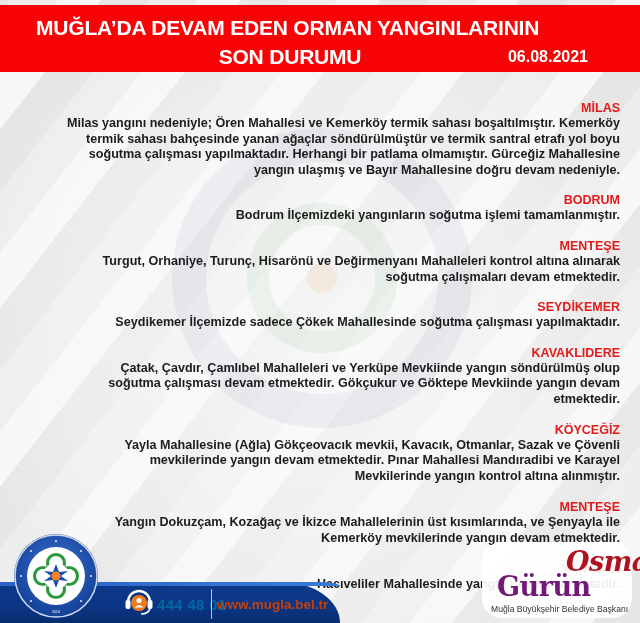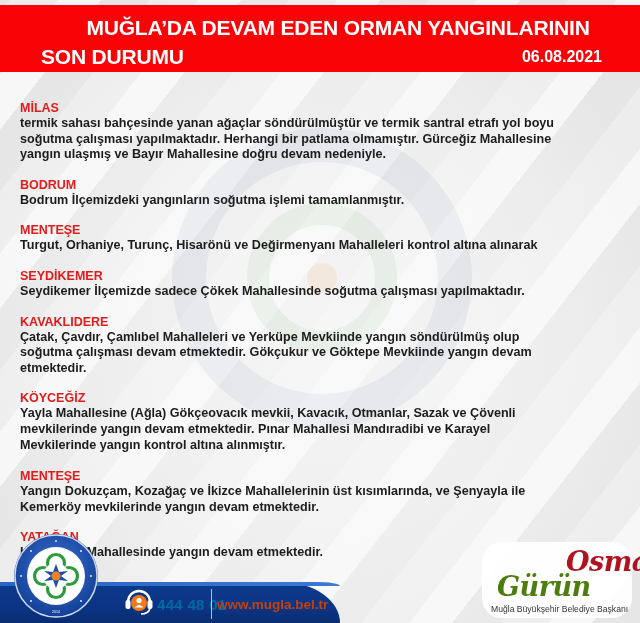--- a/index.html
+++ b/index.html
@@ -50,45 +50,46 @@
       position: absolute;
       left: 0; top: 5px; width: 640px; height: 67px;
       background: #f80407;
       z-index: 5;
       color: #ffffff;
       font-weight: bold;
     }
     .header-title-1 {
       position: absolute;
       left: 0; width: 640px; top: 11px;
-      text-align: center;
+      text-align: left;
       font-size: 21px;
       letter-spacing: -0.2px;
       padding-left: 36px;
       white-space: nowrap;
     }
     .header-title-2 {
       position: absolute;
-      left: 5px; width: 512px; top: 40px;
+      left: 16px; width: 512px; top: 40px;
+      text-align: center;
       font-size: 21px;
       letter-spacing: -0.2px;
       white-space: nowrap;
       padding-left: 36px;
     }
     .header-date {
       position: absolute;
-      right: 38px; top: 43px;
+      right: 52px; top: 43px;
       font-size: 16px;
       white-space: nowrap;
     }
 
     .content {
       position: absolute;
       left: 20px; width: 600px; top: 101px;
-      text-align: left;
+      text-align: right;
       z-index: 6;
     }
     .section-title {
       color: #e31b1b;
       font-weight: bold;
       font-size: 12.5px;
       line-height: 15px;
     }
     .section-body {
       color: #1c1c1c;
@@ -151,22 +152,22 @@
     }
     .mayor-name-1 {
       position: absolute; left: 530px; top: 546px;
       color: #b0131f; font-family: "DejaVu Serif", serif;
       font-weight: bold; font-style: italic;
       font-size: 27px; letter-spacing: -0.5px;
       z-index: 10; white-space: nowrap; margin-left: 36px;
     }
     .mayor-name-2 {
       position: absolute; left: 497px; top: 571px;
-      color: #4d7c0f; font-family: "DejaVu Serif", serif;
-      font-weight: bold; font-style: italic;
+      color: #701a75; font-family: "DejaVu Serif", serif;
+      font-weight: bold; 
       font-size: 27px; letter-spacing: -0.5px;
       z-index: 10; white-space: nowrap;
     }
     .mayor-title {
       position: absolute; left: 491px; top: 604px;
       color: #333333; font-size: 8.6px;
       z-index: 10; white-space: nowrap;
     }
   </style>
 </head>
@@ -182,35 +183,37 @@
 <div class="header-bar">
   <div class="header-title-1">MUĞLA’DA DEVAM EDEN ORMAN YANGINLARININ</div>
   <div class="header-title-2">SON DURUMU</div>
   <div class="header-date">06.08.2021</div>
 </div>
 
 <div class="content">
   <div class="section">
     <div class="section-title">MİLAS</div>
     <div class="section-body">
+      <div>Milas yangını nedeniyle; Ören Mahallesi ve Kemerköy termik sahası boşaltılmıştır. Kemerköy</div>
       <div>termik sahası bahçesinde yanan ağaçlar söndürülmüştür ve termik santral etrafı yol boyu</div>
       <div>soğutma çalışması yapılmaktadır. Herhangi bir patlama olmamıştır. Gürceğiz Mahallesine</div>
       <div>yangın ulaşmış ve Bayır Mahallesine doğru devam nedeniyle.</div>
     </div>
   </div>
   <div class="section">
     <div class="section-title">BODRUM</div>
     <div class="section-body">
       <div>Bodrum İlçemizdeki yangınların soğutma işlemi tamamlanmıştır.</div>
     </div>
   </div>
   <div class="section">
     <div class="section-title">MENTEŞE</div>
     <div class="section-body">
       <div>Turgut, Orhaniye, Turunç, Hisarönü ve Değirmenyanı Mahalleleri kontrol altına alınarak</div>
+      <div>soğutma çalışmaları devam etmektedir.</div>
     </div>
   </div>
   <div class="section">
     <div class="section-title">SEYDİKEMER</div>
     <div class="section-body">
       <div>Seydikemer İlçemizde sadece Çökek Mahallesinde soğutma çalışması yapılmaktadır.</div>
     </div>
   </div>
   <div class="section">
     <div class="section-title">KAVAKLIDERE</div>

